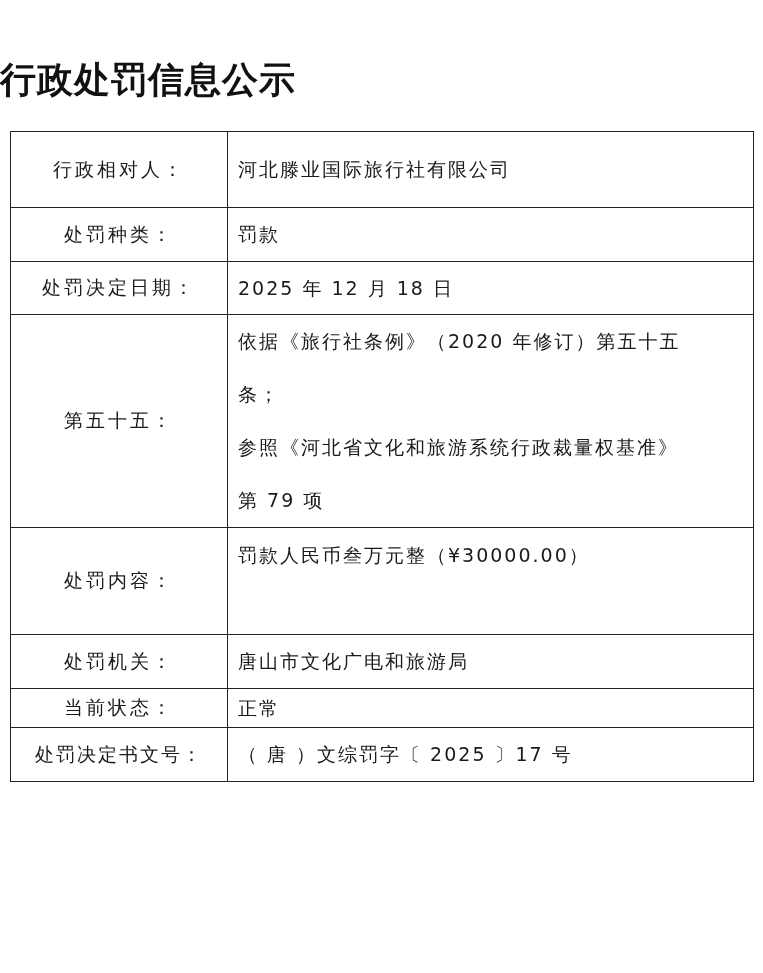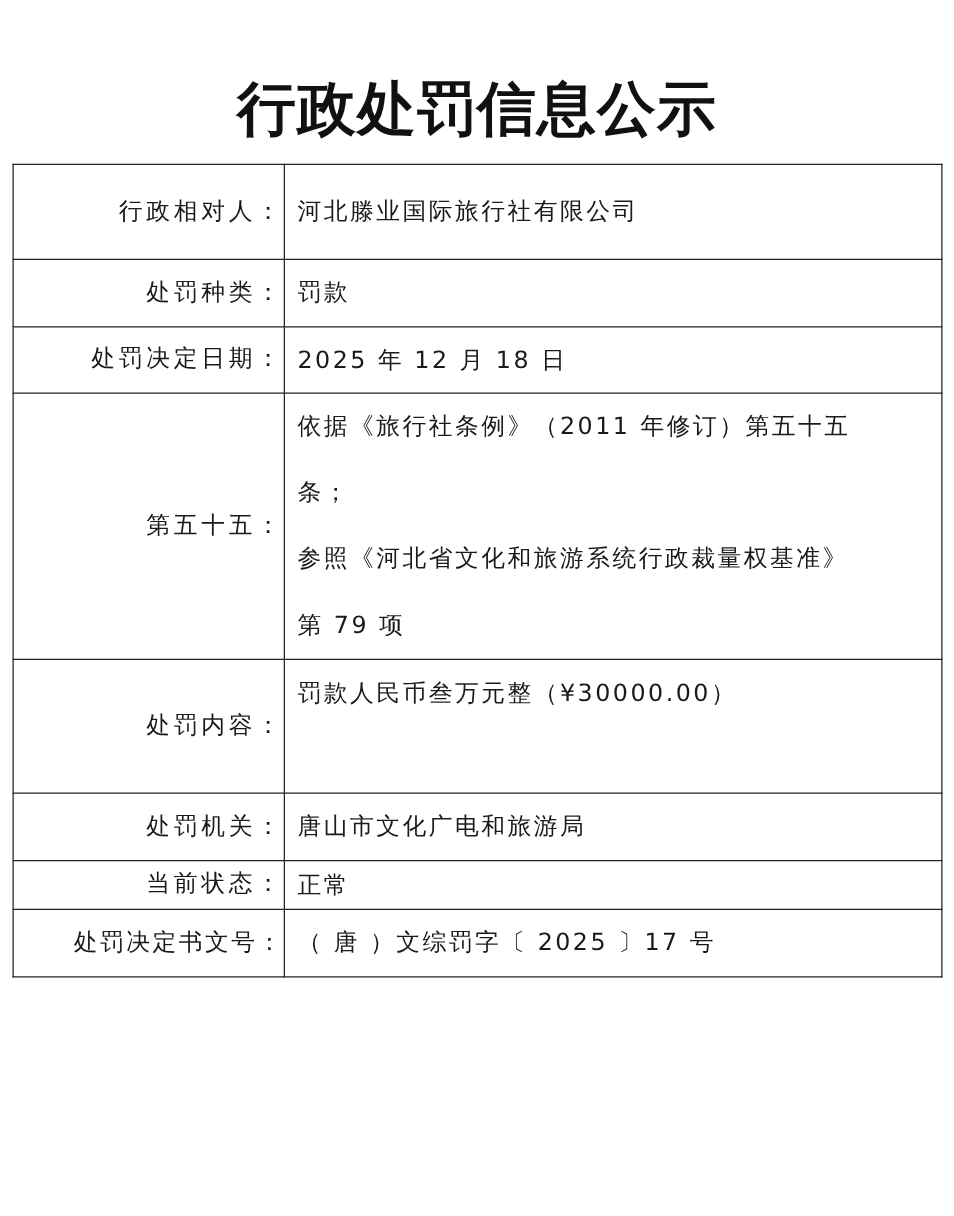--- a/index.html
+++ b/index.html
@@ -1,22 +1,22 @@
 <!DOCTYPE html>
 <html><head>
   <meta charset="utf-8">
   <style>
     html, body { margin: 0; padding: 0; background: #ffffff; }
     body { width: 763px; height: 973px; position: relative; overflow: hidden;
            font-family: "DejaVu Sans", "Liberation Sans", sans-serif; color: #1a1a1a; }
-    .title { position: absolute; left: 0; top: 56px; width: 763px; text-align: center;
-             font-size: 47px; font-weight: bold; color: #111; letter-spacing: 1px; }
+    .title { position: absolute; left: 0; top: 56px; width: 763px; 
+             font-size: 36px; font-weight: bold; color: #111; letter-spacing: 1px; }
     table { position: absolute; left: 10px; top: 131px; width: 744px; border-collapse: collapse; table-layout: fixed; }
     td { border: 1.5px solid #222; font-size: 19px; padding: 0; vertical-align: middle; }
-    td.label { width: 216px; text-align: right; letter-spacing: 3px; line-height: 1.85; margin-left: 11px; }
+    td.label { width: 216px; text-align: center; letter-spacing: 3px; line-height: 1.85; margin-left: 11px; }
     td.value { padding-left: 10px; letter-spacing: 2px; line-height: 1.4; }
     td.value.top { vertical-align: top; padding-top: 14px; }
     .basis-line { display: block; line-height: 53px; }
     .mono { letter-spacing: 0; }
   </style>
 </head>
 <body>
 
 <div class="title">行政处罚信息公示</div>
 
@@ -30,21 +30,21 @@
     <td class="label">处罚种类：</td>
     <td class="value">罚款</td>
   </tr>
   <tr style="height:53px">
     <td class="label">处罚决定日期：</td>
     <td class="value">2025 年 12 月 18 日</td>
   </tr>
   <tr style="height:211px">
     <td class="label">第五十五：</td>
     <td class="value">
-      <span class="basis-line">依据《旅行社条例》（2011 年修订）第五十五</span>
+      <span class="basis-line">依据《旅行社条例》（2020 年修订）第五十五</span>
       <span class="basis-line">条；</span>
       <span class="basis-line">参照《河北省文化和旅游系统行政裁量权基准》</span>
       <span class="basis-line">第 79 项</span>
     </td>
   </tr>
   <tr style="height:107px">
     <td class="label">处罚内容：</td>
     <td class="value top">罚款人民币叁万元整（¥30000.00）</td>
   </tr>
   <tr style="height:54px">

